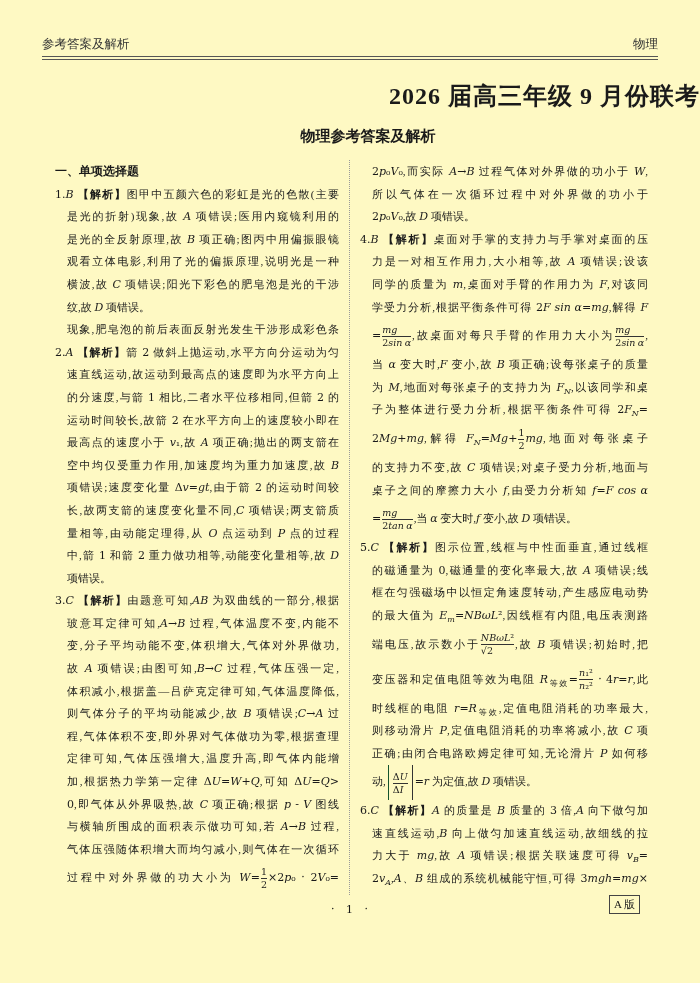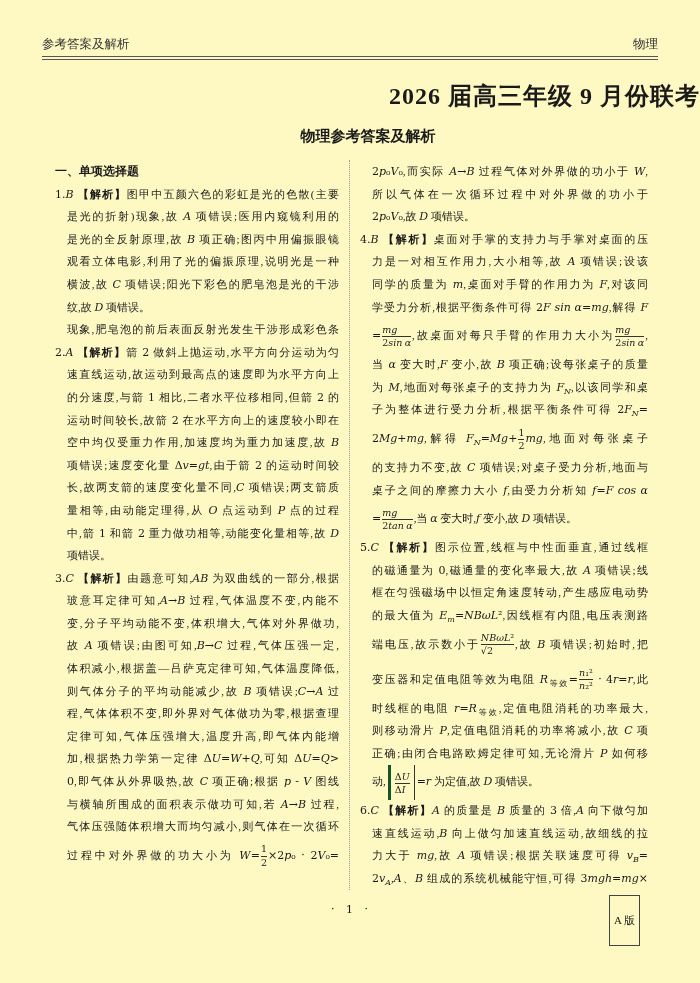--- a/index.html
+++ b/index.html
@@ -22,27 +22,27 @@
   .ln.head{font-weight:bold;font-family:"Liberation Sans",sans-serif;font-size:12px;
            text-align-last:left;}
   .ln.nj{text-align-last:left;}
   .ln.tall{height:35px;line-height:35px;}
   .vi{font-family:"DejaVu Serif",serif;font-style:italic;}
   .rm{font-family:"DejaVu Serif",serif;}
   .jx{font-weight:bold;font-family:"Liberation Sans",sans-serif;}
   .fr{display:inline-flex;flex-direction:column;vertical-align:middle;text-align:center;
       font-size:9.5px;line-height:1.2;margin:0 1px;}
   .fr .den{border-top:1px solid #333;}
-  .bars{display:inline-block;border-left:3px solid #14532d;border-right:1px solid #333;
+  .bars{display:inline-block;border-left:1px solid #14532d;border-right:1px solid #333;
         padding:0 3px;margin:0 2px;vertical-align:middle;text-decoration:underline;}
   sub.ss{font-size:8px;line-height:0;}
   .pageno{position:absolute;top:903px;left:55px;width:593px;text-align:center;
           font-size:11px;font-family:"DejaVu Serif",serif;letter-spacing:4px;}
   .edition{position:absolute;top:895px;right:60px;border:1px solid #444;
-           padding:16px 4px;font-size:11px;line-height:17px;}
+           padding:0 4px;font-size:11px;line-height:17px;}
 </style>
 </head>
 <body>
 
 <div class="page">
   <div class="hdr">
     <span>参考答案及解析</span>
     <span>物理</span>
   </div>
   <div class="rule"></div>
@@ -56,20 +56,21 @@
         <div class="ln">是光的折射)现象,故 <span class="vi">A</span> 项错误;医用内窥镜利用的</div>
         <div class="ln">是光的全反射原理,故 <span class="vi">B</span> 项正确;图丙中用偏振眼镜</div>
         <div class="ln">观看立体电影,利用了光的偏振原理,说明光是一种</div>
         <div class="ln">横波,故 <span class="vi">C</span> 项错误;阳光下彩色的肥皂泡是光的干涉</div>
         <div class="ln nj">纹,故 <span class="vi">D</span> 项错误。</div>
         <div class="ln">现象,肥皂泡的前后表面反射光发生干涉形成彩色条</div>
         <div class="ln fi"><span class="rm">2.</span><span class="vi">A</span> <span class="jx">【解析】</span>箭 <span class="rm">2</span> 做斜上抛运动,水平方向分运动为匀</div>
         <div class="ln">速直线运动,故运动到最高点的速度即为水平方向上</div>
         <div class="ln">的分速度,与箭 <span class="rm">1</span> 相比,二者水平位移相同,但箭 <span class="rm">2</span> 的</div>
         <div class="ln">运动时间较长,故箭 <span class="rm">2</span> 在水平方向上的速度较小即在</div>
+        <div class="ln">最高点的速度小于 <span class="vi">v</span><span class="rm">₁</span>,故 <span class="vi">A</span> 项正确;抛出的两支箭在</div>
         <div class="ln">空中均仅受重力作用,加速度均为重力加速度,故 <span class="vi">B</span></div>
         <div class="ln">项错误;速度变化量 <span class="rm">Δ</span><span class="vi">v</span><span class="rm">=</span><span class="vi">gt</span>,由于箭 <span class="rm">2</span> 的运动时间较</div>
         <div class="ln">长,故两支箭的速度变化量不同,<span class="vi">C</span> 项错误;两支箭质</div>
         <div class="ln">量相等,由动能定理得,从 <span class="vi">O</span> 点运动到 <span class="vi">P</span> 点的过程</div>
         <div class="ln">中,箭 <span class="rm">1</span> 和箭 <span class="rm">2</span> 重力做功相等,动能变化量相等,故 <span class="vi">D</span></div>
         <div class="ln nj">项错误。</div>
         <div class="ln fi"><span class="rm">3.</span><span class="vi">C</span> <span class="jx">【解析】</span>由题意可知,<span class="vi">AB</span> 为双曲线的一部分,根据</div>
         <div class="ln">玻意耳定律可知,<span class="vi">A</span><span class="rm">→</span><span class="vi">B</span> 过程,气体温度不变,内能不</div>
         <div class="ln">变,分子平均动能不变,体积增大,气体对外界做功,</div>
         <div class="ln">故 <span class="vi">A</span> 项错误;由图可知,<span class="vi">B</span><span class="rm">→</span><span class="vi">C</span> 过程,气体压强一定,</div>

